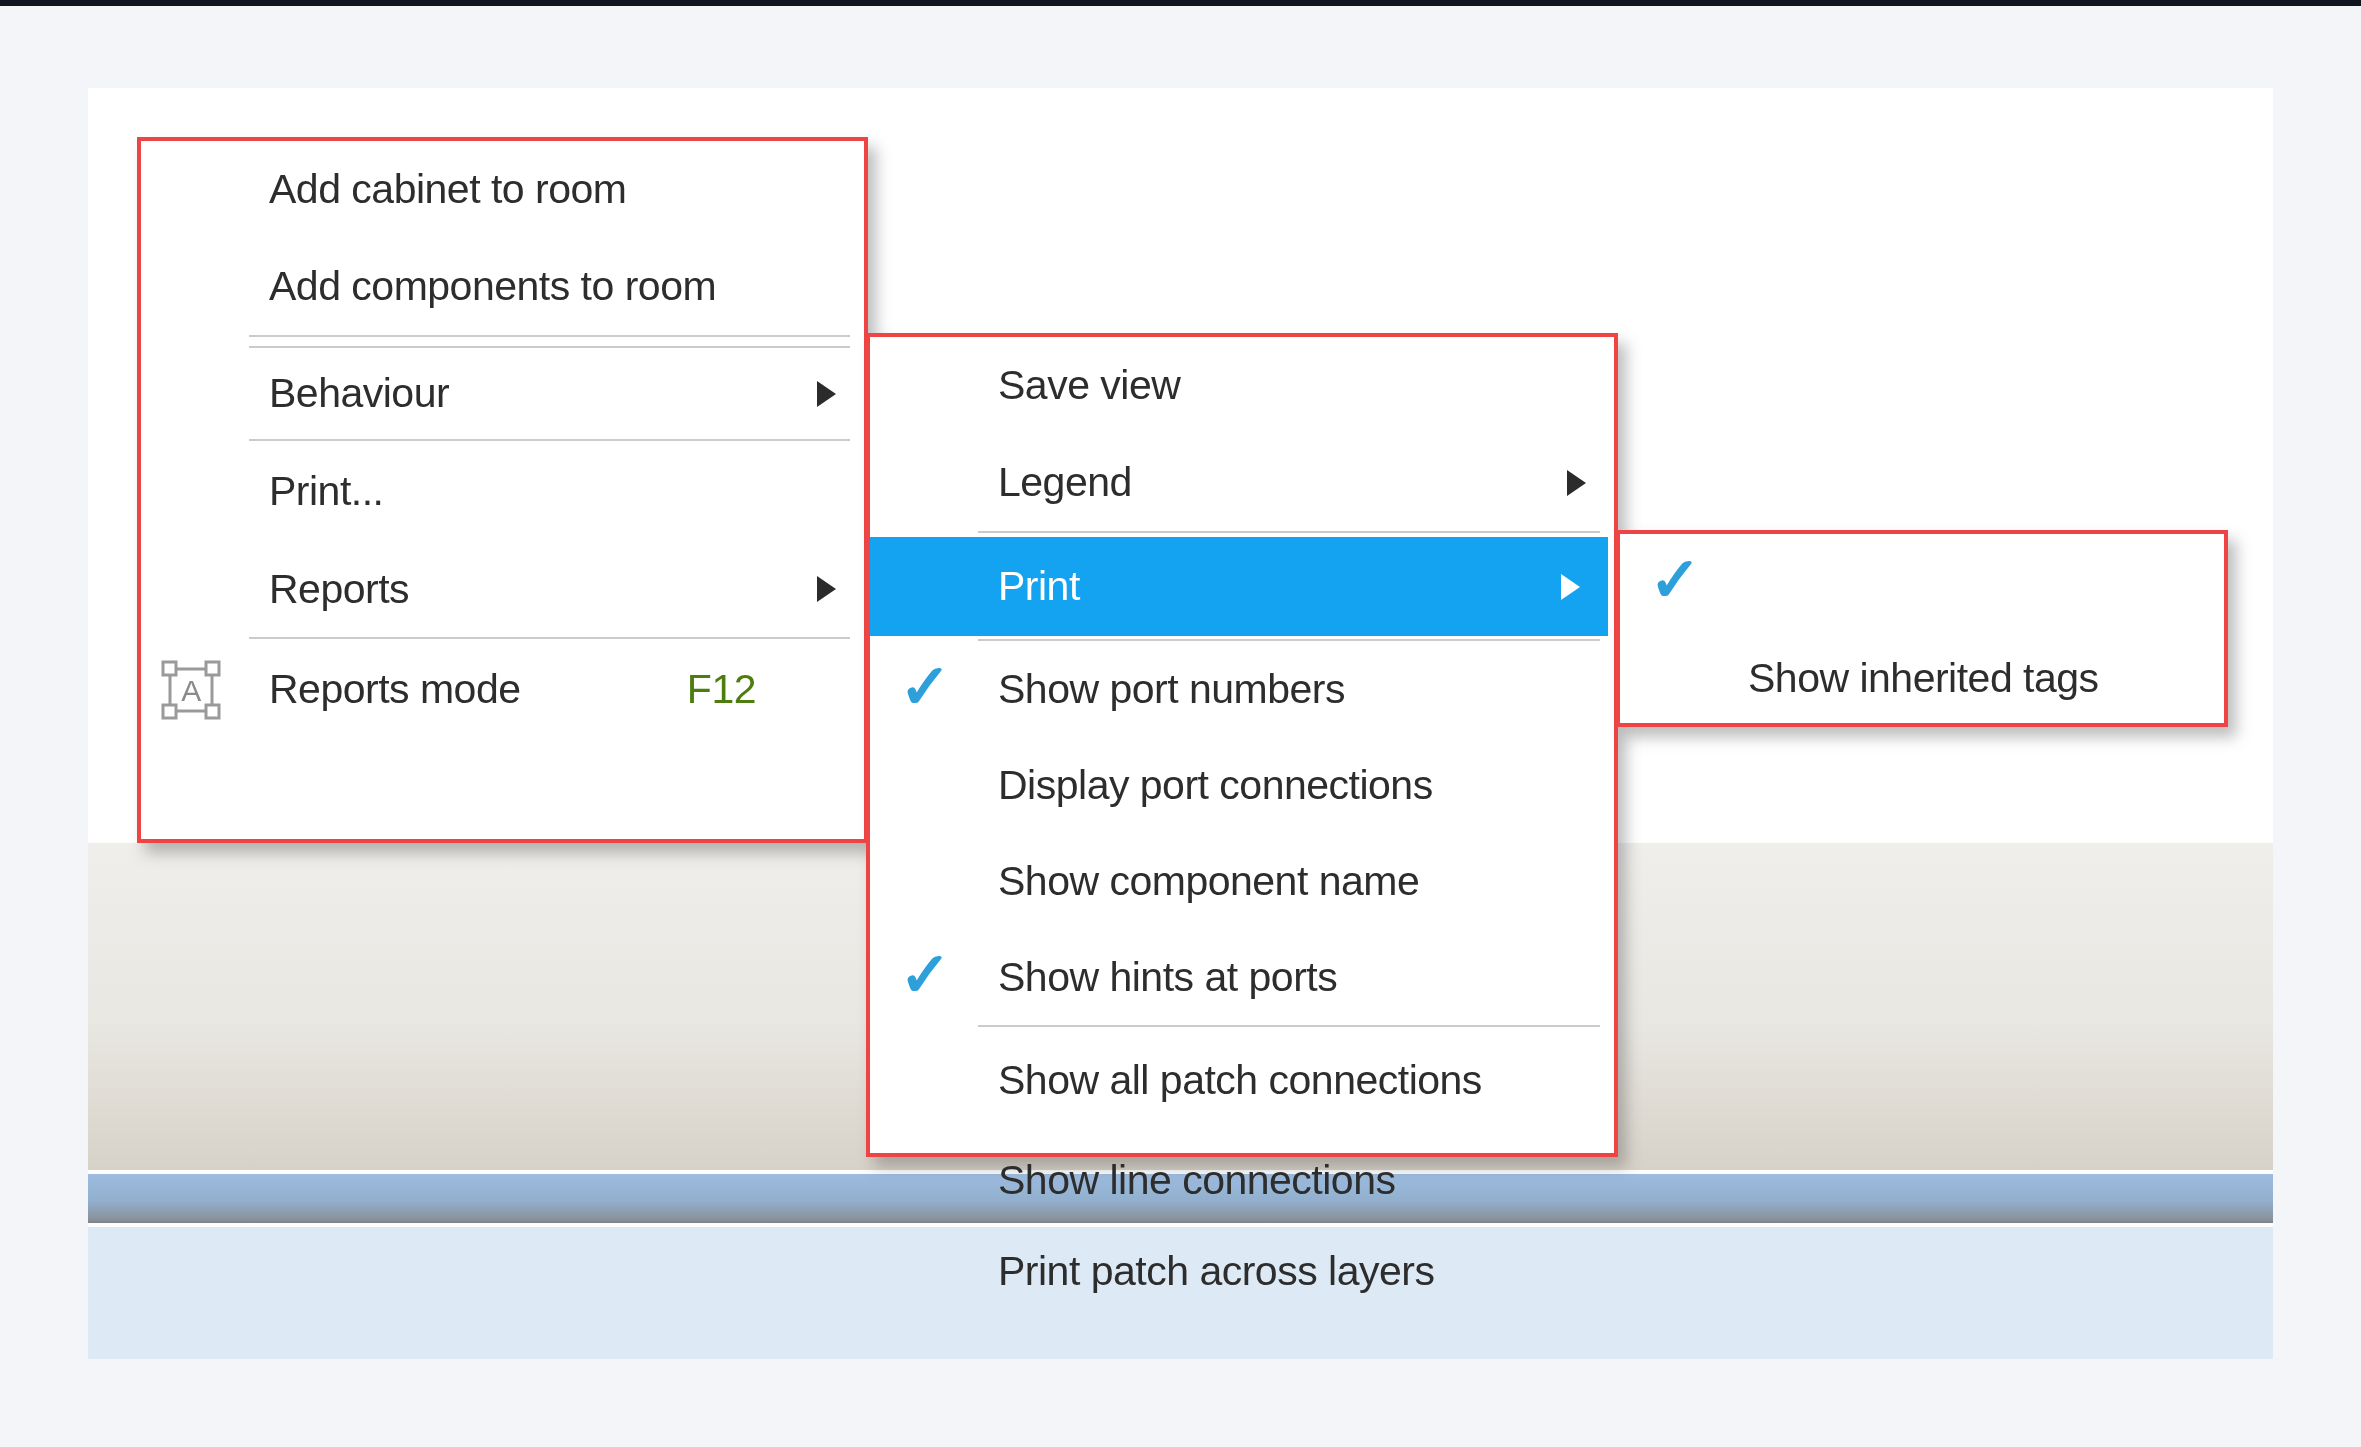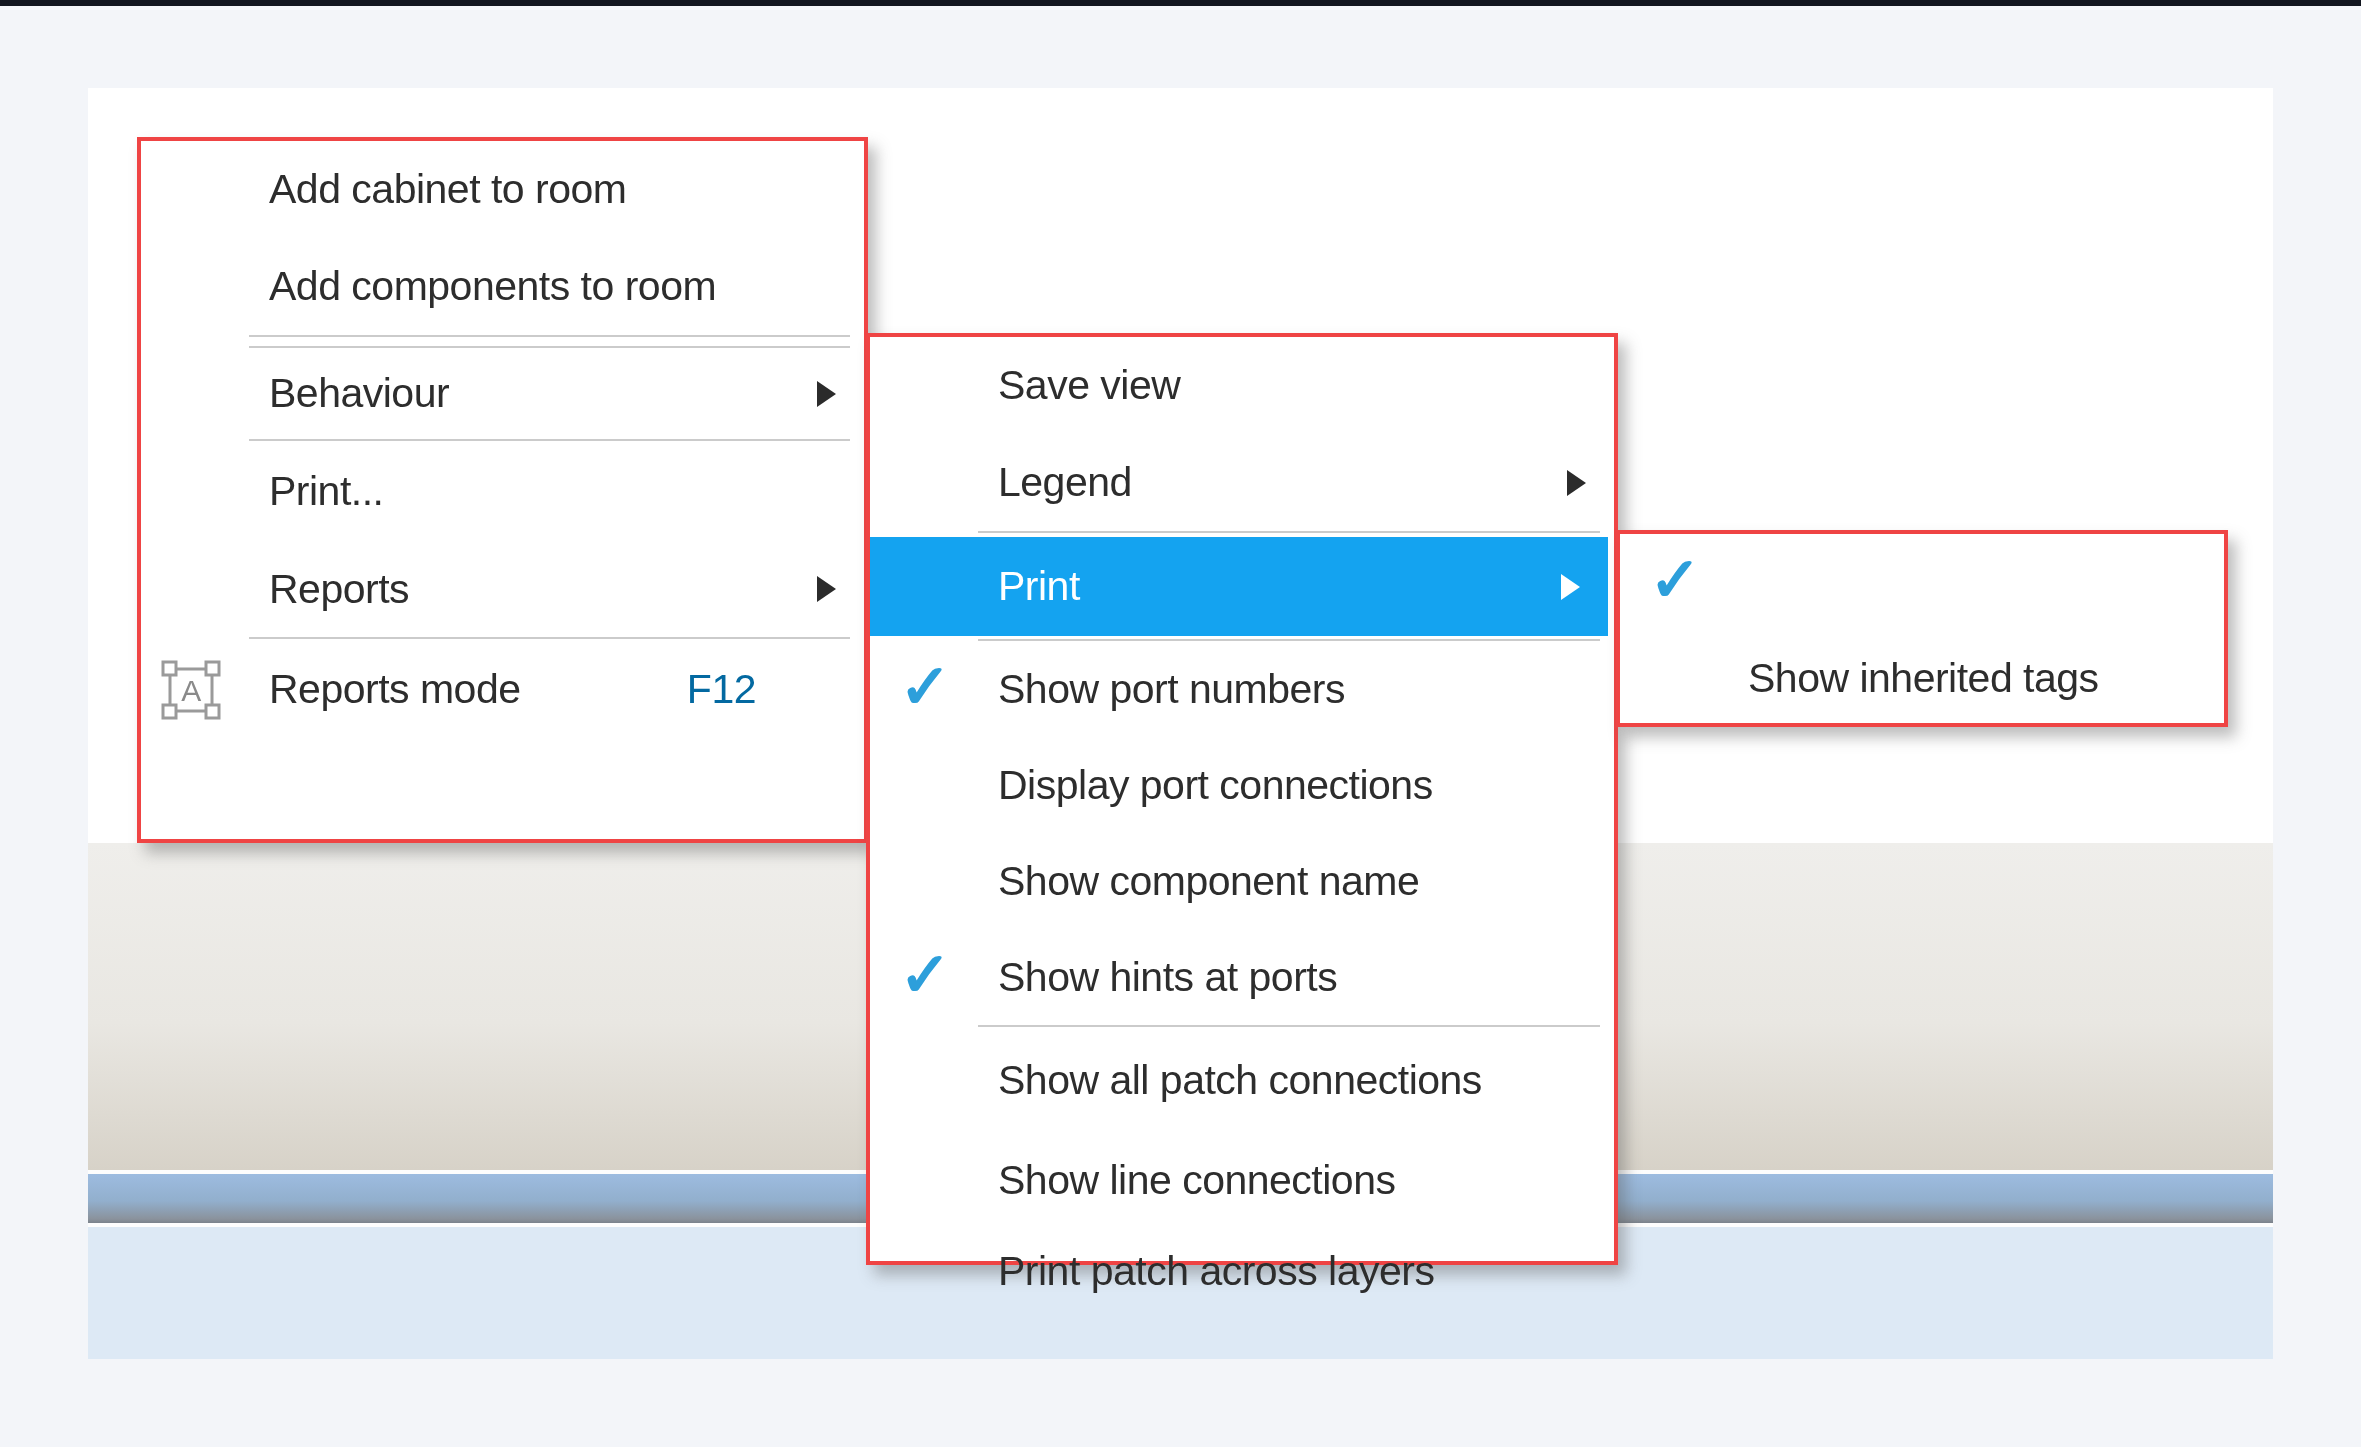--- a/index.html
+++ b/index.html
@@ -21,21 +21,21 @@
   .band-gap2{position:absolute;left:0;top:1135px;width:100%;height:4px;background:#fdfdfd;}
   .band-lblue{position:absolute;left:0;top:1139px;width:100%;height:132px;background:#dde9f5;}
 
   
   .menu{
     position:absolute;background:#ffffff;border:4px solid #ef4444;
     box-shadow:8px 10px 14px rgba(90,90,90,.40);
     display:flex;flex-direction:column;box-sizing:border-box;
   }
   #menu-context{left:137px;top:137px;width:731px;height:706px;z-index:1;}
-  #menu-view   {left:866px;top:333px;width:752px;height:932px;z-index:2;}
+  #menu-view   {left:866px;top:333px;width:752px;height:824px;z-index:2;}
   #menu-tags   {left:1616px;top:530px;width:612px;height:197px;z-index:3;}
 
   .row{
     position:relative;flex-shrink:0;display:flex;align-items:center;
     padding-left:128px;box-sizing:border-box;
     font-size:41px;letter-spacing:-0.5px;color:#2d2d2d;white-space:nowrap;
     cursor:default;
   }
   .row.hl{background:#14a3f0;color:#ffffff;margin-right:6px;}
   .sep{height:2px;background:#cbcbcb;margin:0 14px 0 108px;flex-shrink:0;}
@@ -51,21 +51,21 @@
     border-width:13px 0 13px 19px;
     border-color:transparent transparent transparent #2b2b2b;
   }
   .hl .arrow{border-left-color:#ffffff;}
 
   .check{
     position:absolute;left:22px;top:50%;transform:translateY(-54%);
     width:66px;text-align:center;
     font-size:62px;font-weight:bold;color:#2d9fdb;line-height:1;
   }
-  .shortcut{position:absolute;right:108px;color:#0369a1;}
+  .shortcut{position:absolute;right:108px;color:#4d7c0f;}
   .dm-icon{position:absolute;left:20px;top:50%;transform:translateY(-50%);width:60px;height:60px;}
 </style>
 </head>
 <body>
 
 <div class="top-bar"></div>
 <div class="content">
   <div class="band-white"></div>
   <div class="band-beige"></div>
   <div class="band-gap1"></div>

